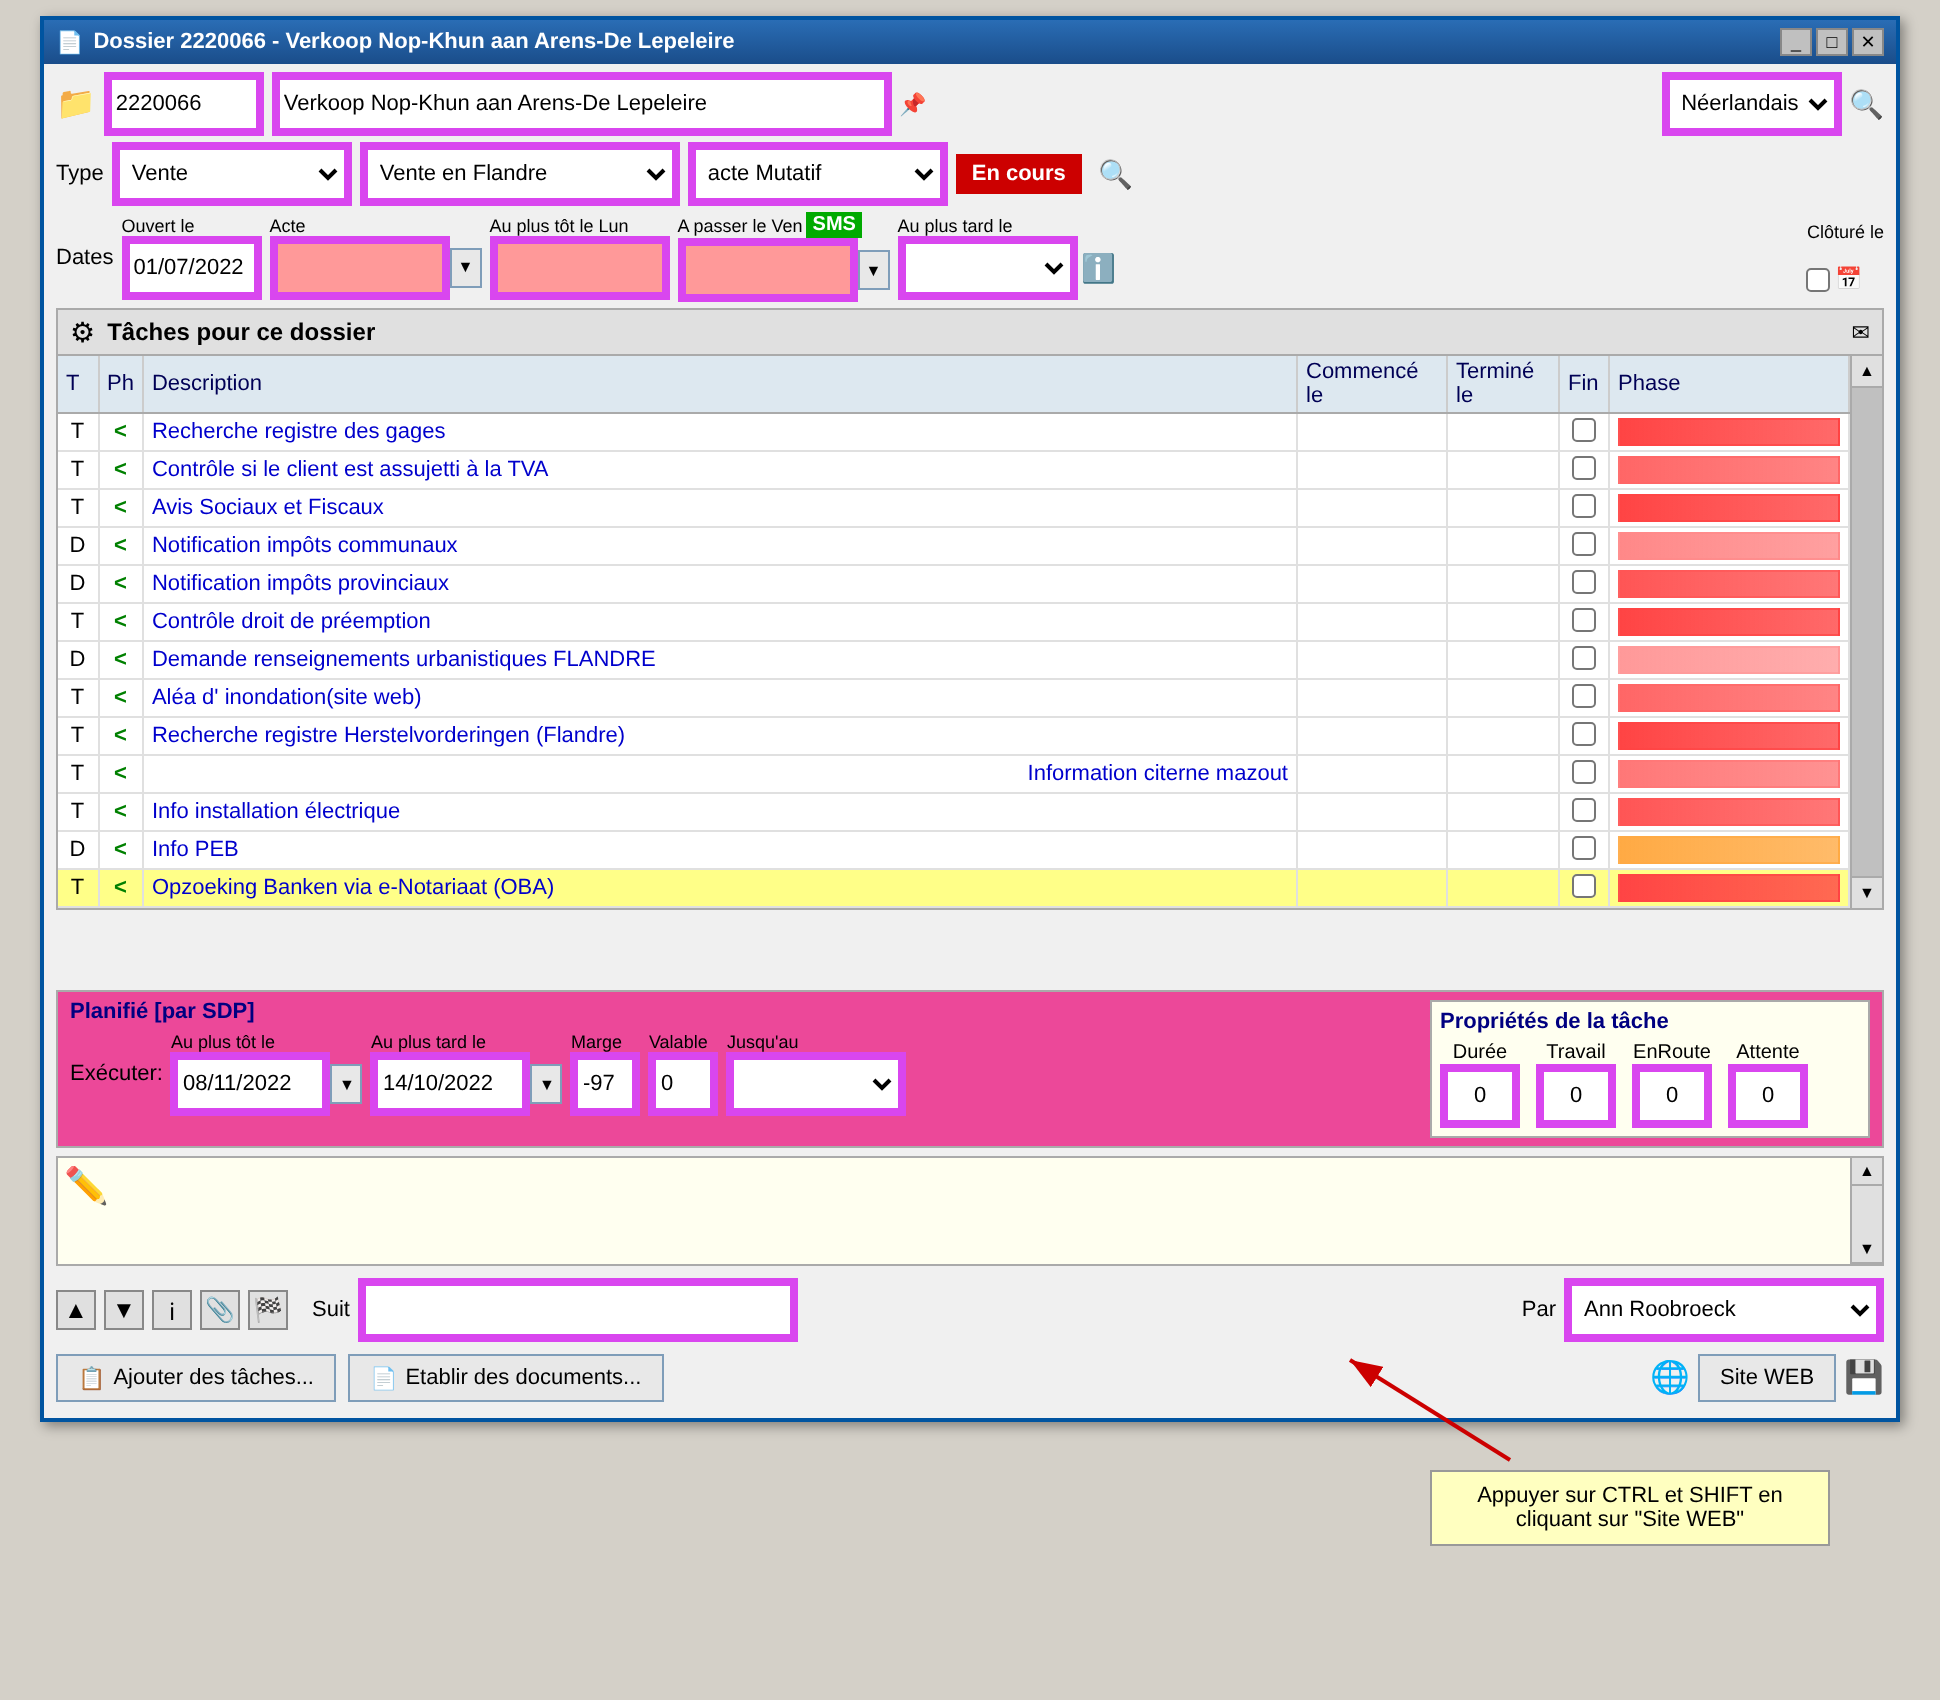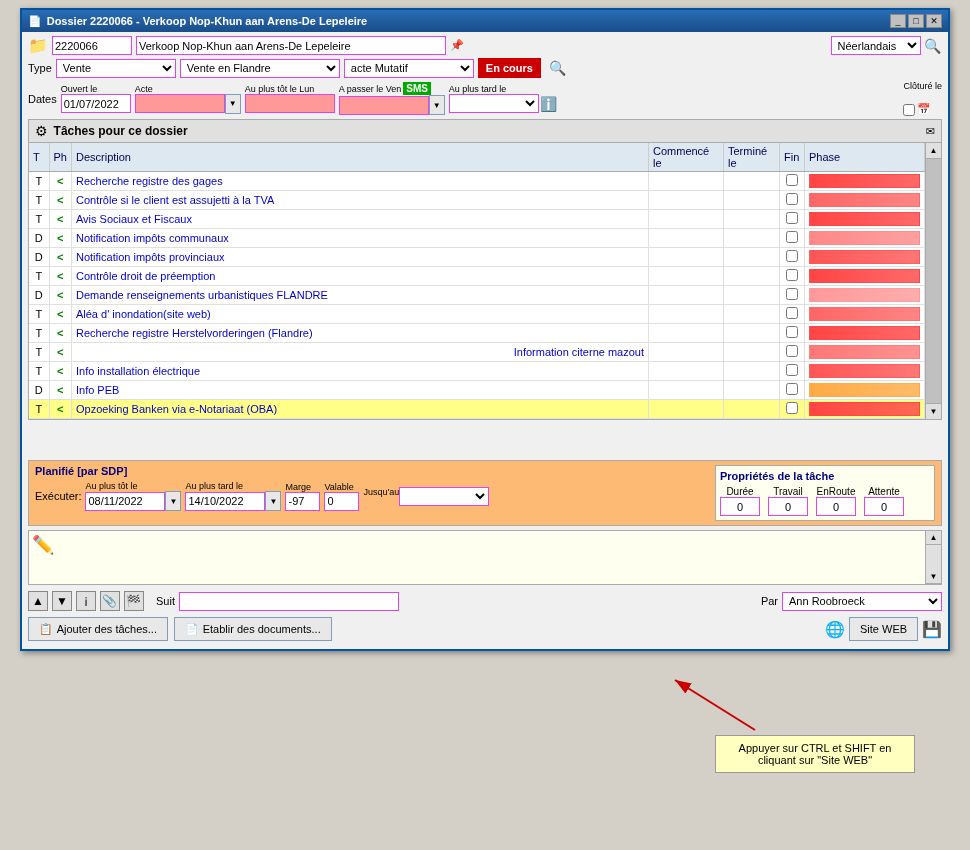--- a/index.html
+++ b/index.html
@@ -14,24 +14,24 @@
 
     .content { background: #f0f0f0; padding: 4px 6px; }
 
     
     .form-row { display: flex; align-items: center; gap: 4px; margin-bottom: 3px; }
     .label { color: #000; white-space: nowrap; }
     
     input[type="text"], select {
       font-family: 'Tahoma', Arial, sans-serif;
       font-size: 11px;
-      border: 1px solid #d946ef;
+      border: 4px solid #d946ef;
       background: white;
       padding: 1px 2px;
-      height: 19px;
+      height: 32px;
     }
     
     .input-dossier { width: 80px; }
     .input-title { width: 310px; }
     .select-lang { width: 90px; }
     .select-type { width: 120px; }
     .select-type2 { width: 160px; }
     .select-type3 { width: 130px; }
     .status-badge { background: #cc0000; color: white; font-weight: bold; padding: 2px 8px; font-size: 11px; height: 20px; display: flex; align-items: center; }
     
@@ -61,21 +61,21 @@
     .col-t { width: 20px; text-align: center; }
     .col-ph { width: 20px; text-align: center; }
     .col-desc { }
     .col-start { width: 75px; }
     .col-end { width: 56px; }
     .col-fin { width: 25px; text-align: center; }
     
     input[type="checkbox"] { width: 12px; height: 12px; }
     
     
-    .planning-section { border: 1px solid #aaa; background: #fdba74; padding: 4px 6px; margin-bottom: 4px; margin-top: 40px; }
+    .planning-section { border: 1px solid #aaa; background: #ec4899; padding: 4px 6px; margin-bottom: 4px; margin-top: 40px; }
     .planning-header { display: flex; gap: 20px; align-items: flex-start; }
     .planning-left { flex: 1; }
     .planning-right { width: 220px; border: 1px solid #aaa; padding: 4px; background: #fffff0; }
     .planning-row { display: flex; align-items: center; gap: 4px; }
     .input-plan { width: 80px; }
     .input-marge { width: 35px; }
     .input-valable { width: 35px; }
     .input-jusquau { width: 90px; }
     .prop-input { width: 40px; text-align: center; }
     
@@ -408,21 +408,21 @@
                 </div>
               </div>
               <div style="display:flex; flex-direction:column; font-size:9px; align-items:flex-start;">
                 <span>Marge</span>
                 <input type="text" class="input-marge" value="-97" style="">
               </div>
               <div style="display:flex; flex-direction:column; font-size:9px; align-items:flex-start;">
                 <span>Valable</span>
                 <input type="text" class="input-valable" value="0" style="">
               </div>
-              <div style="display:flex; flex-direction:row; font-size:9px; align-items:flex-start;">
+              <div style="display:flex; flex-direction:column; font-size:9px; align-items:flex-start;">
                 <span>Jusqu'au</span>
                 <div style="display:flex; align-items:center; gap:0;">
                   <select class="input-jusquau"></select>
                 </div>
               </div>
             </div>
           </div>
           <div class="planning-right">
             <div style="font-weight:bold; color:#000080; margin-bottom:4px;">Propriétés de la tâche</div>
             <div style="display:flex; gap:8px; align-items:center;">

